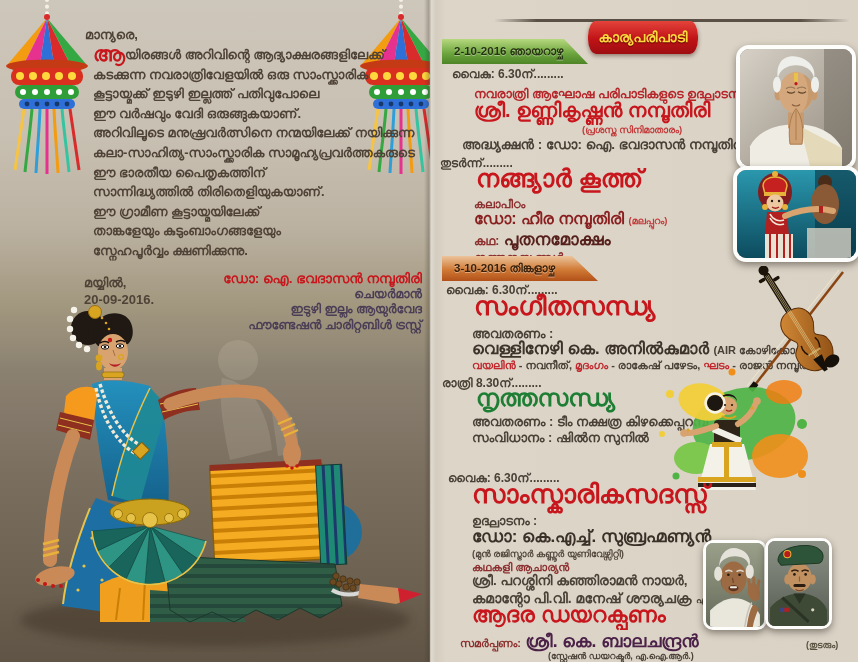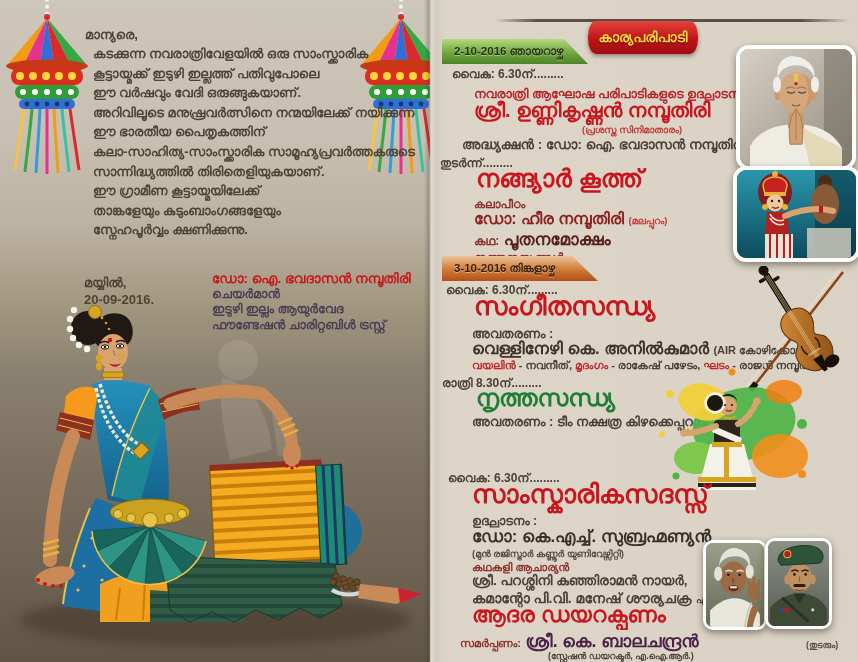--- a/index.html
+++ b/index.html
@@ -7,21 +7,21 @@
           font-family:"Liberation Sans",sans-serif;}
   .abs{position:absolute;}
   .t{position:absolute;white-space:nowrap;}
 
   
   #left-page{left:0;top:0;width:430px;height:662px;
     background:linear-gradient(180deg,#cdc6ba 0%,#c8c0b2 20%,#bcb2a2 34%,
       #a2987f 46%,#8b8171 56%,#7a6e5f 72%,#6b5f4f 90%,#5f5445 100%);}
   .intro{color:#4f4337;font-weight:bold;font-size:13px;line-height:19.6px;}
   .dropcap{color:#c8161d;font-size:21px;font-weight:bold;vertical-align:-2px;}
-  .sig{color:#4b3d55;font-weight:bold;font-size:12.5px;line-height:15.5px;text-align:left;}
+  .sig{color:#4b3d55;font-weight:bold;font-size:12.5px;line-height:15.5px;text-align:right;}
   .sig-name{color:#c8161d;font-size:13.5px;}
 
   
   #right-page{left:430px;top:0;width:428px;height:662px;
     background:linear-gradient(90deg,#cfc8ba 0px,#dcd5c8 16px,#d9d2c5 100%);}
   #fold{left:424px;top:0;width:12px;height:662px;
     background:linear-gradient(90deg,rgba(60,50,40,0),rgba(60,50,40,.28) 40%,
       rgba(255,255,255,.30) 62%,rgba(60,50,40,0));}
 
   #hline{position:absolute;left:64px;top:19px;width:356px;height:3px;
@@ -115,26 +115,29 @@
     <svg class="abs" style="left:2px;top:0" width="90" height="178" viewBox="0 0 90 178">
         <use href="#lantern"></use>
       </svg>
     <svg class="abs" style="left:356px;top:0" width="90" height="182" viewBox="0 0 90 182">
         <use href="#lantern"></use>
       </svg>
 
     <div class="t intro" style="left:85px;top:25px">മാന്യരെ,</div>
 
     <div class="abs" style="left:93px;top:44px">
+      <div class="intro" style="white-space:nowrap">
+        <span class="dropcap">ആ</span><span>യിരങ്ങൾ അറിവിന്റെ ആദ്യാക്ഷരങ്ങളിലേക്ക്</span>
+      </div>
       <div class="intro" style="white-space:nowrap">കടക്കുന്ന നവരാത്രിവേളയിൽ ഒരു സാംസ്ക്കാരിക</div>
       <div class="intro" style="white-space:nowrap">കൂട്ടായ്മക്ക് ഇടുഴി ഇല്ലത്ത് പതിവുപോലെ</div>
       <div class="intro" style="white-space:nowrap">ഈ വർഷവും വേദി ഒരുങ്ങുകയാണ്.</div>
       <div class="intro" style="white-space:nowrap">അറിവിലൂടെ മനുഷ്രവർത്സിനെ നന്മയിലേക്ക് നയിക്കുന്ന</div>
+      <div class="intro" style="white-space:nowrap">കലാ-സാഹിത്യ-സാംസ്ക്കാരിക സാമൂഹ്യപ്രവർത്തകരുടെ</div>
       <div class="intro" style="white-space:nowrap">ഈ ഭാരതീയ പൈതൃകത്തിന്</div>
-      <div class="intro" style="white-space:nowrap">കലാ-സാഹിത്യ-സാംസ്ക്കാരിക സാമൂഹ്യപ്രവർത്തകരുടെ</div>
       <div class="intro" style="white-space:nowrap">സാന്നിദ്ധ്യത്തിൽ തിരിതെളിയുകയാണ്.</div>
       <div class="intro" style="white-space:nowrap">ഈ ഗ്രാമീണ കൂട്ടായ്മയിലേക്ക്</div>
       <div class="intro" style="white-space:nowrap">താങ്കളേയും കുടുംബാംഗങ്ങളേയും</div>
       <div class="intro" style="white-space:nowrap">സ്നേഹപൂർവ്വം ക്ഷണിക്കുന്നു.</div>
     </div>
 
     <div class="t intro" style="left:84px;top:273px">മയ്യിൽ,</div>
     <div class="t intro" style="left:84px;top:290px">20-09-2016.</div>
 
     <div class="abs sig" style="left:212px;top:271px;width:210px">
@@ -410,20 +413,21 @@
       <span class="inst">വയലിൻ</span>
       <span class="artist">- നവനീത്,</span>
       <span class="inst">മൃദംഗം</span>
       <span class="artist">- രാകേഷ് പഴേടം,</span>
       <span class="inst">ഘടം</span>
       <span class="artist">- രാജൻ നമ്പൂതിരി</span>
     </div>
     <div class="t time" style="left:12px;top:376px">രാത്രി 8.30ന്.........</div>
     <div class="t green-big" style="left:46px;top:384px;font-size:24px">നൃത്തസന്ധ്യ</div>
     <div class="t dk" style="left:42px;top:414px;font-size:13px">അവതരണം : ടീം നക്ഷത്ര കിഴക്കെപ്പറമ്പ്</div>
+    <div class="t dk" style="left:42px;top:430px;font-size:13px">സംവിധാനം : ഷിൽന സുനിൽ</div>
 
     <svg class="abs" style="left:313px;top:266px" width="112" height="138" viewBox="0 0 112 138">
       <defs>
           <linearGradient id="vio" x1="0" y1="0" x2="1" y2="1">
         <stop offset="0" stop-color="#d98f3a"></stop>
             <stop offset="1" stop-color="#8a4c12"></stop>
           </linearGradient>
         </defs>
       <line x1="100" y1="6" x2="8" y2="124" stroke="#8a4512" stroke-width="2.5"></line>
       <line x1="96" y1="4" x2="4" y2="120" stroke="#efe6cf" stroke-width="1"></line>

